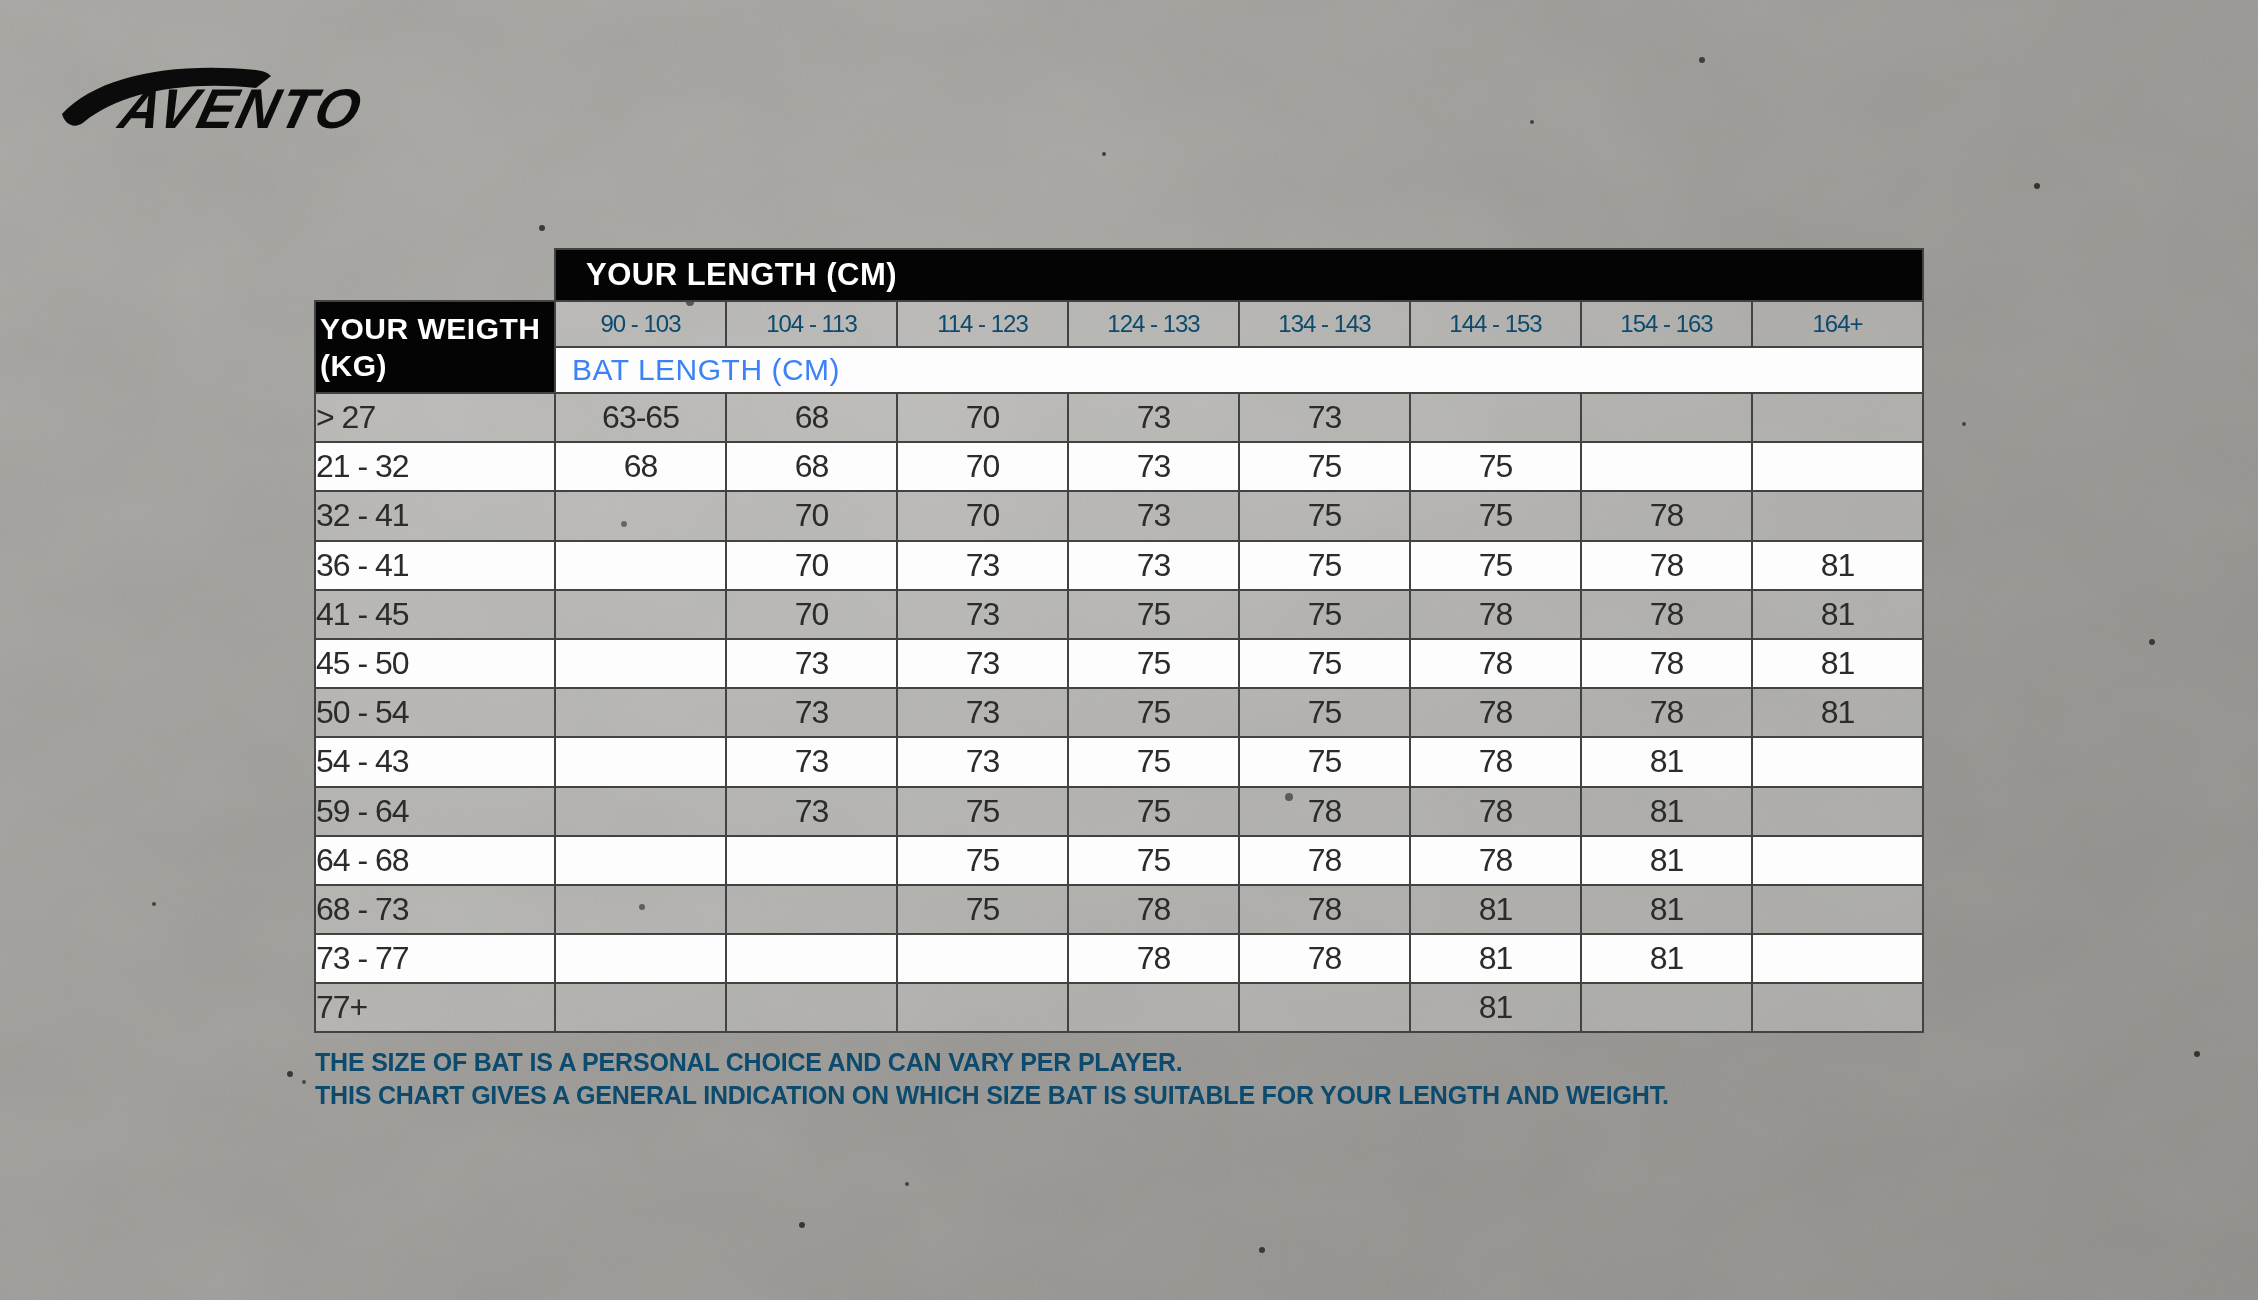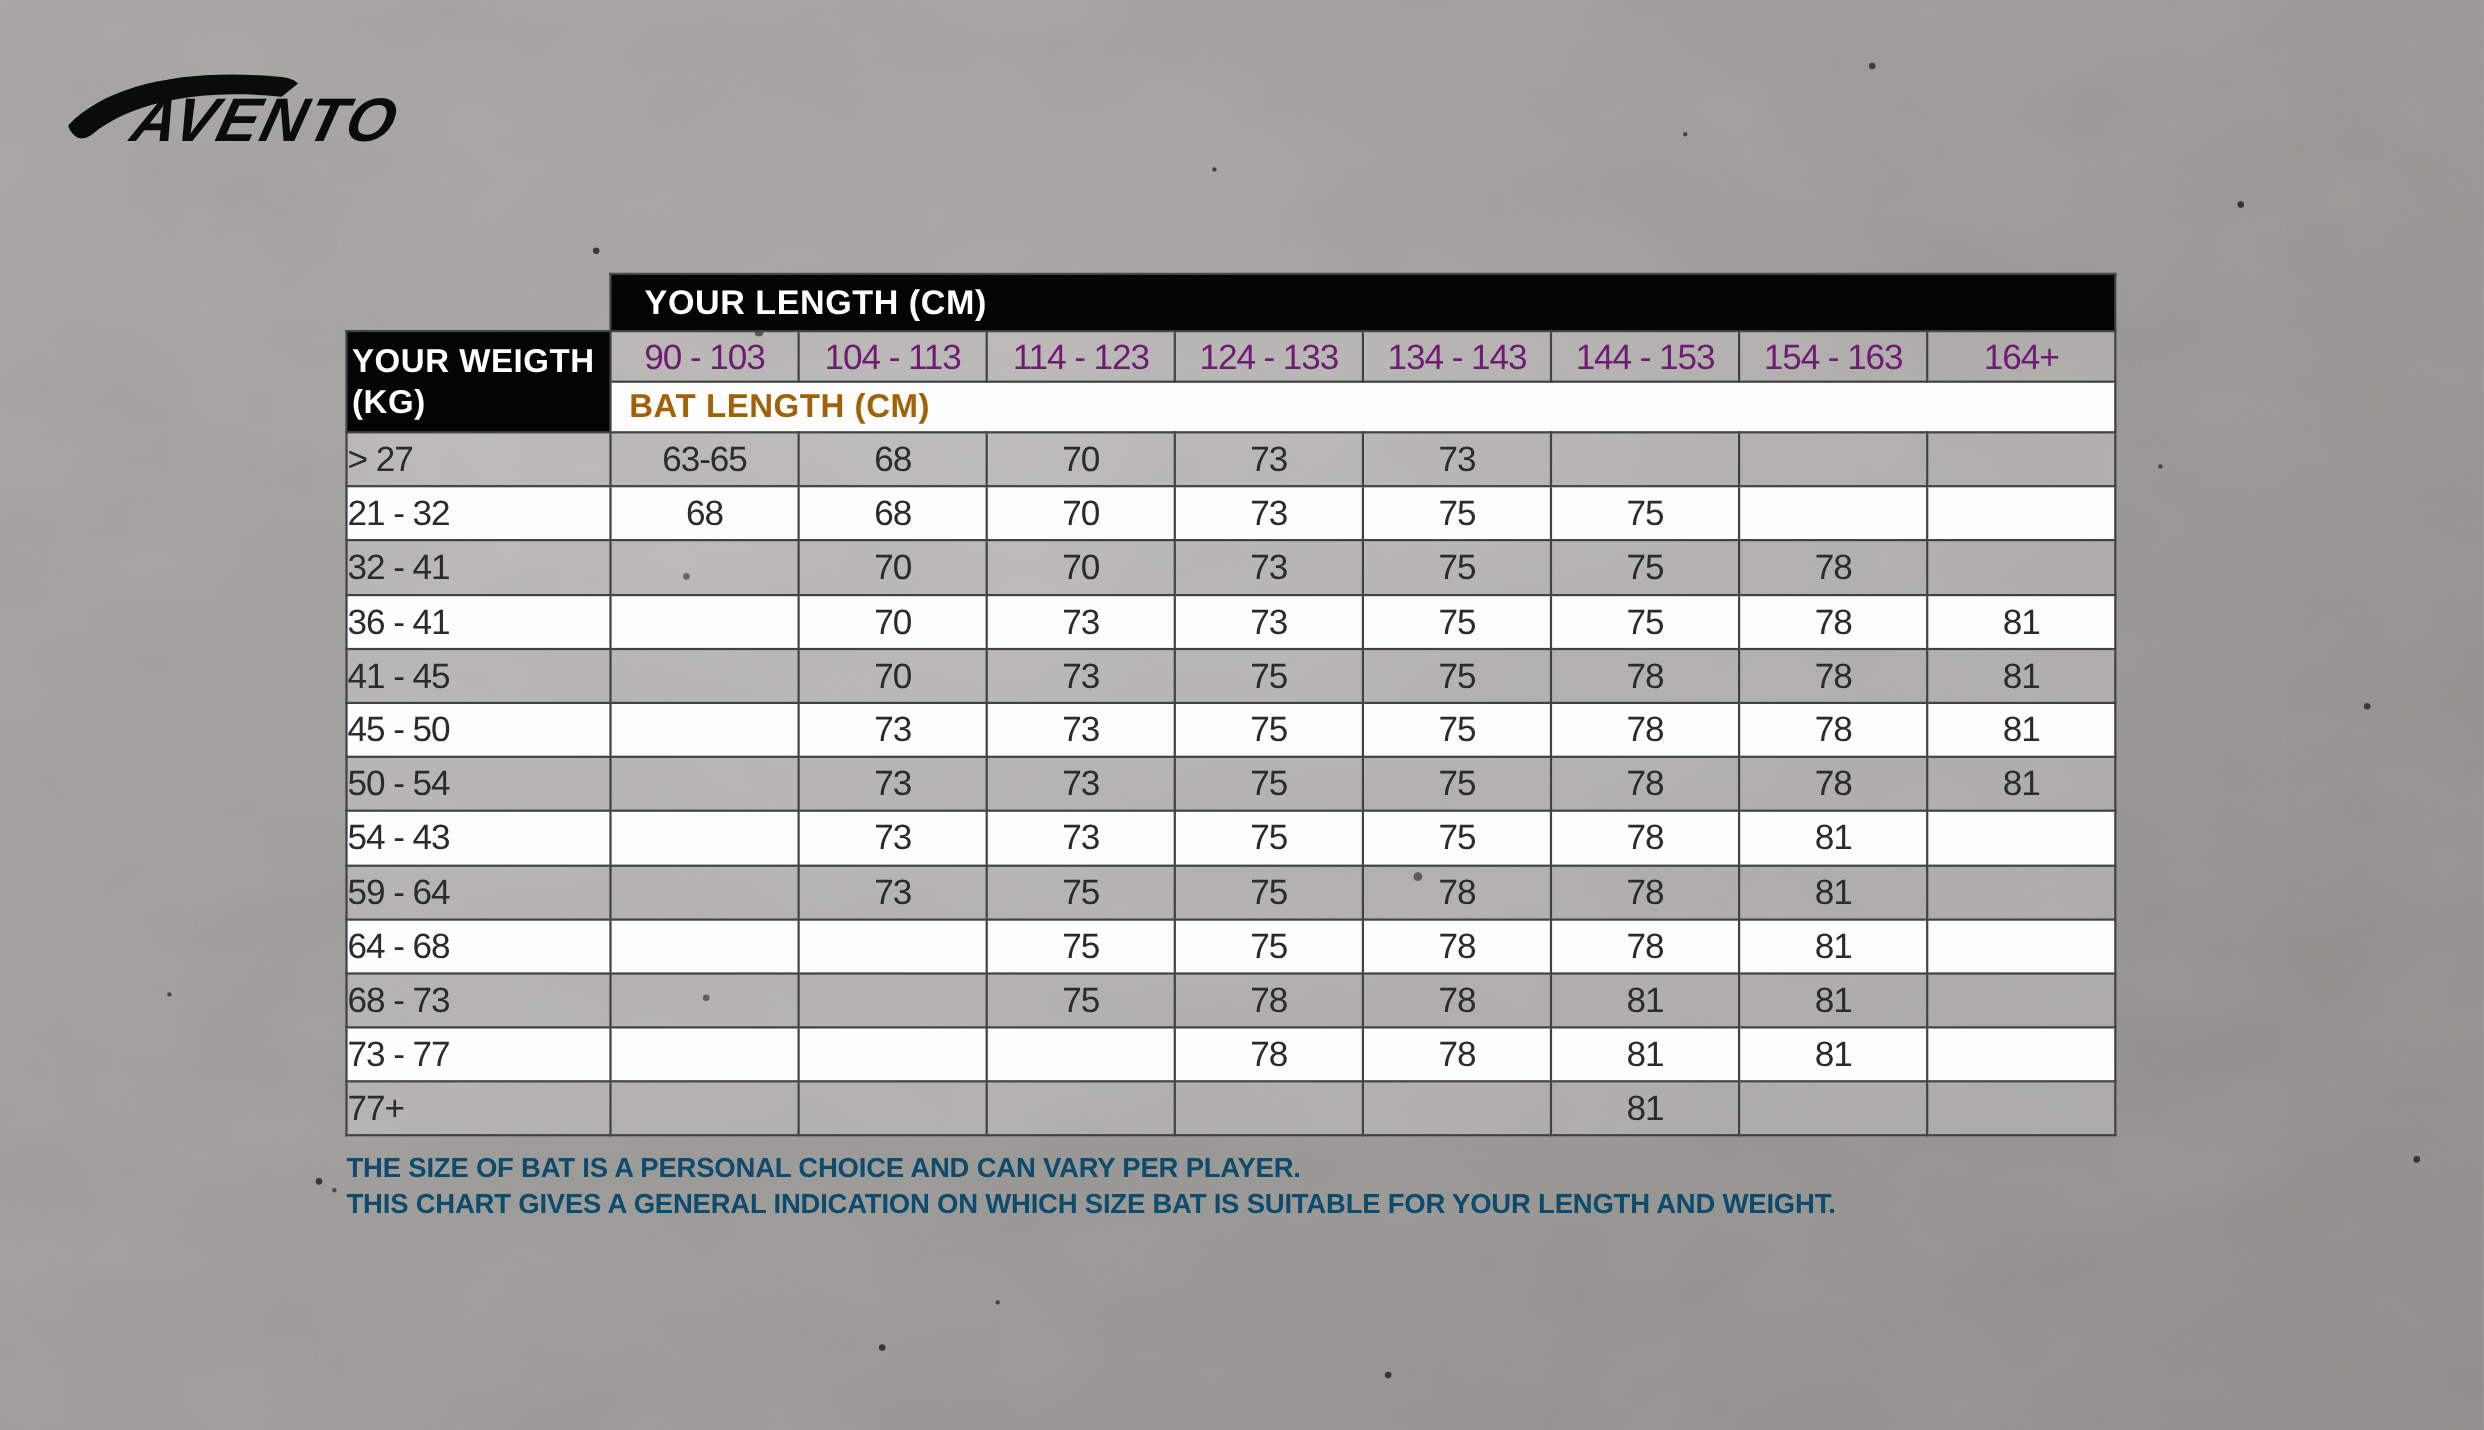--- a/index.html
+++ b/index.html
@@ -57,27 +57,27 @@
     padding-left: 30px;
   }
   tr.ranges-row { height: 46px; }
   td.weight-hdr {
     background: #040404; color: #ffffff;
     font-size: 30px; font-weight: bold; line-height: 1.25;
     padding-left: 4px; letter-spacing: 0.5px;
   }
   td.col-hdr {
     background: rgba(255,255,255,0.20);
-    color: #701a75; font-size: 32px; font-weight: 300; letter-spacing: -1px;
+    color: #0c4a6e; font-size: 24px; font-weight: 300; letter-spacing: -1px;
     text-align: center;
   }
   tr.bat-row { height: 46px; }
   td.bat-bar {
-    background: #fdfdfd; color: #a16207;
-    font-size: 30px; font-weight: bold; letter-spacing: 0.5px;
+    background: #fdfdfd; color: #3b82f6;
+    font-size: 30px; font-weight: normal; letter-spacing: 0.5px;
     padding-left: 16px;
   }
   tr.data-row { height: 49.2px; }
   tr.data-row td { color: #2b2b2b; font-size: 32px; font-weight: 300; letter-spacing: -1px; }
   tr.data-row.striped td { background: rgba(255,255,255,0.22); }
   tr.data-row.plain td   { background: #fdfdfd; }
   td.w-cell { text-align: left; }
   td.d-cell { text-align: center; }
 
   

